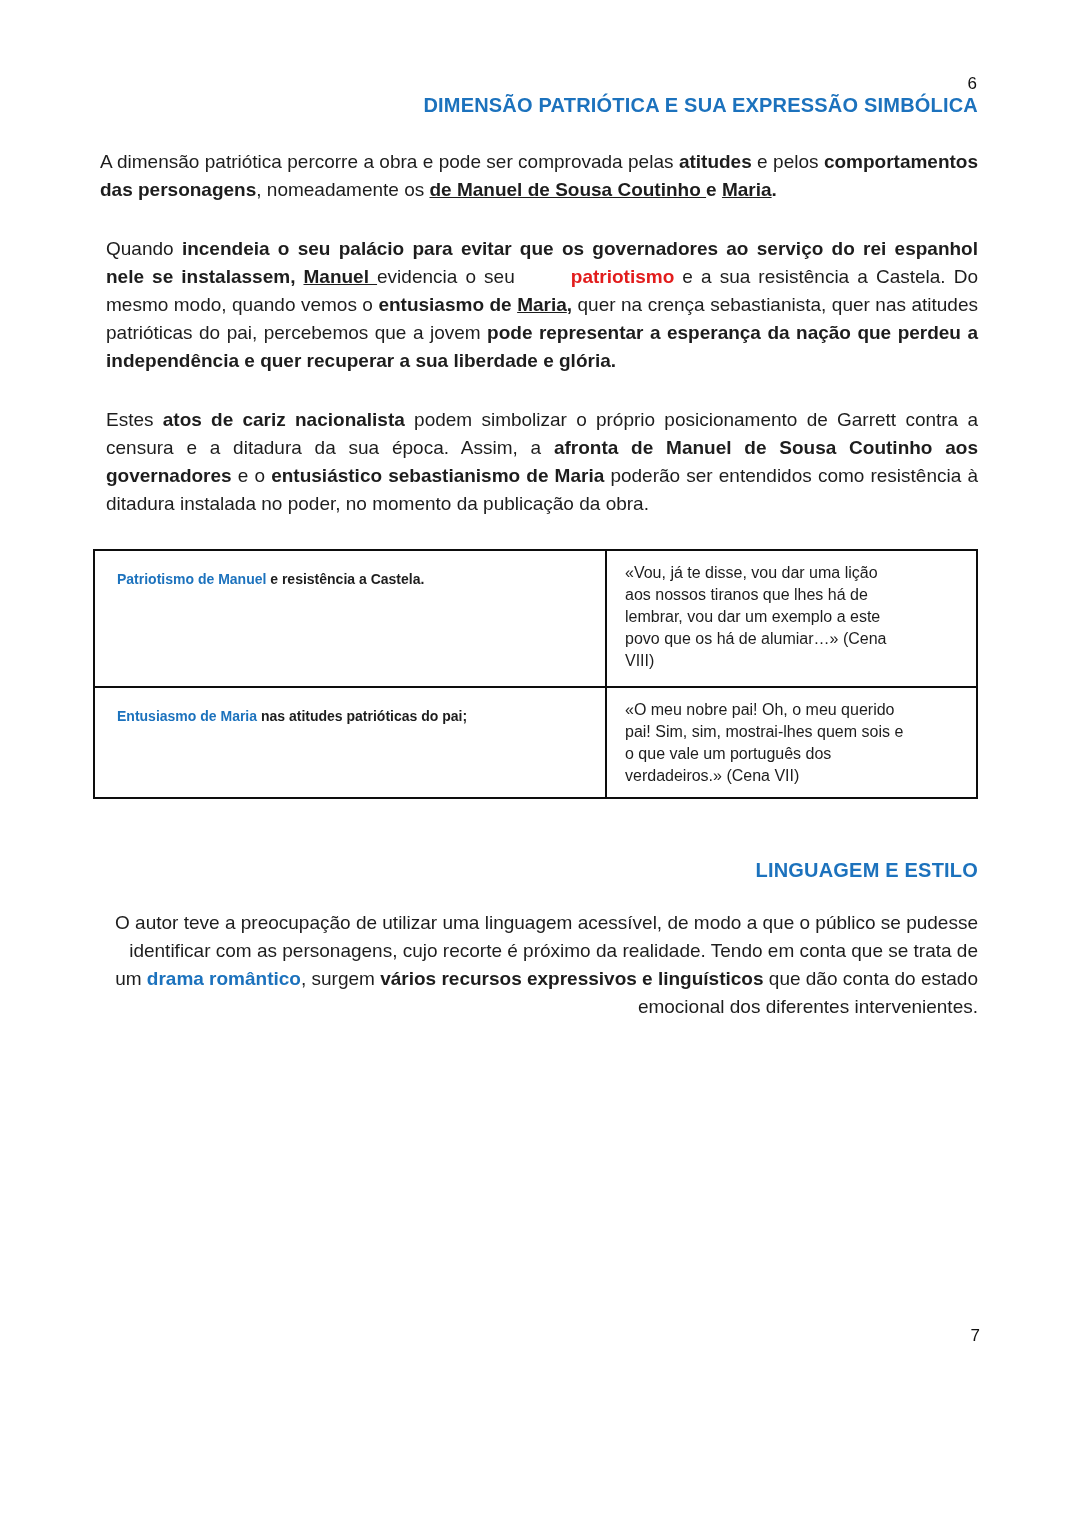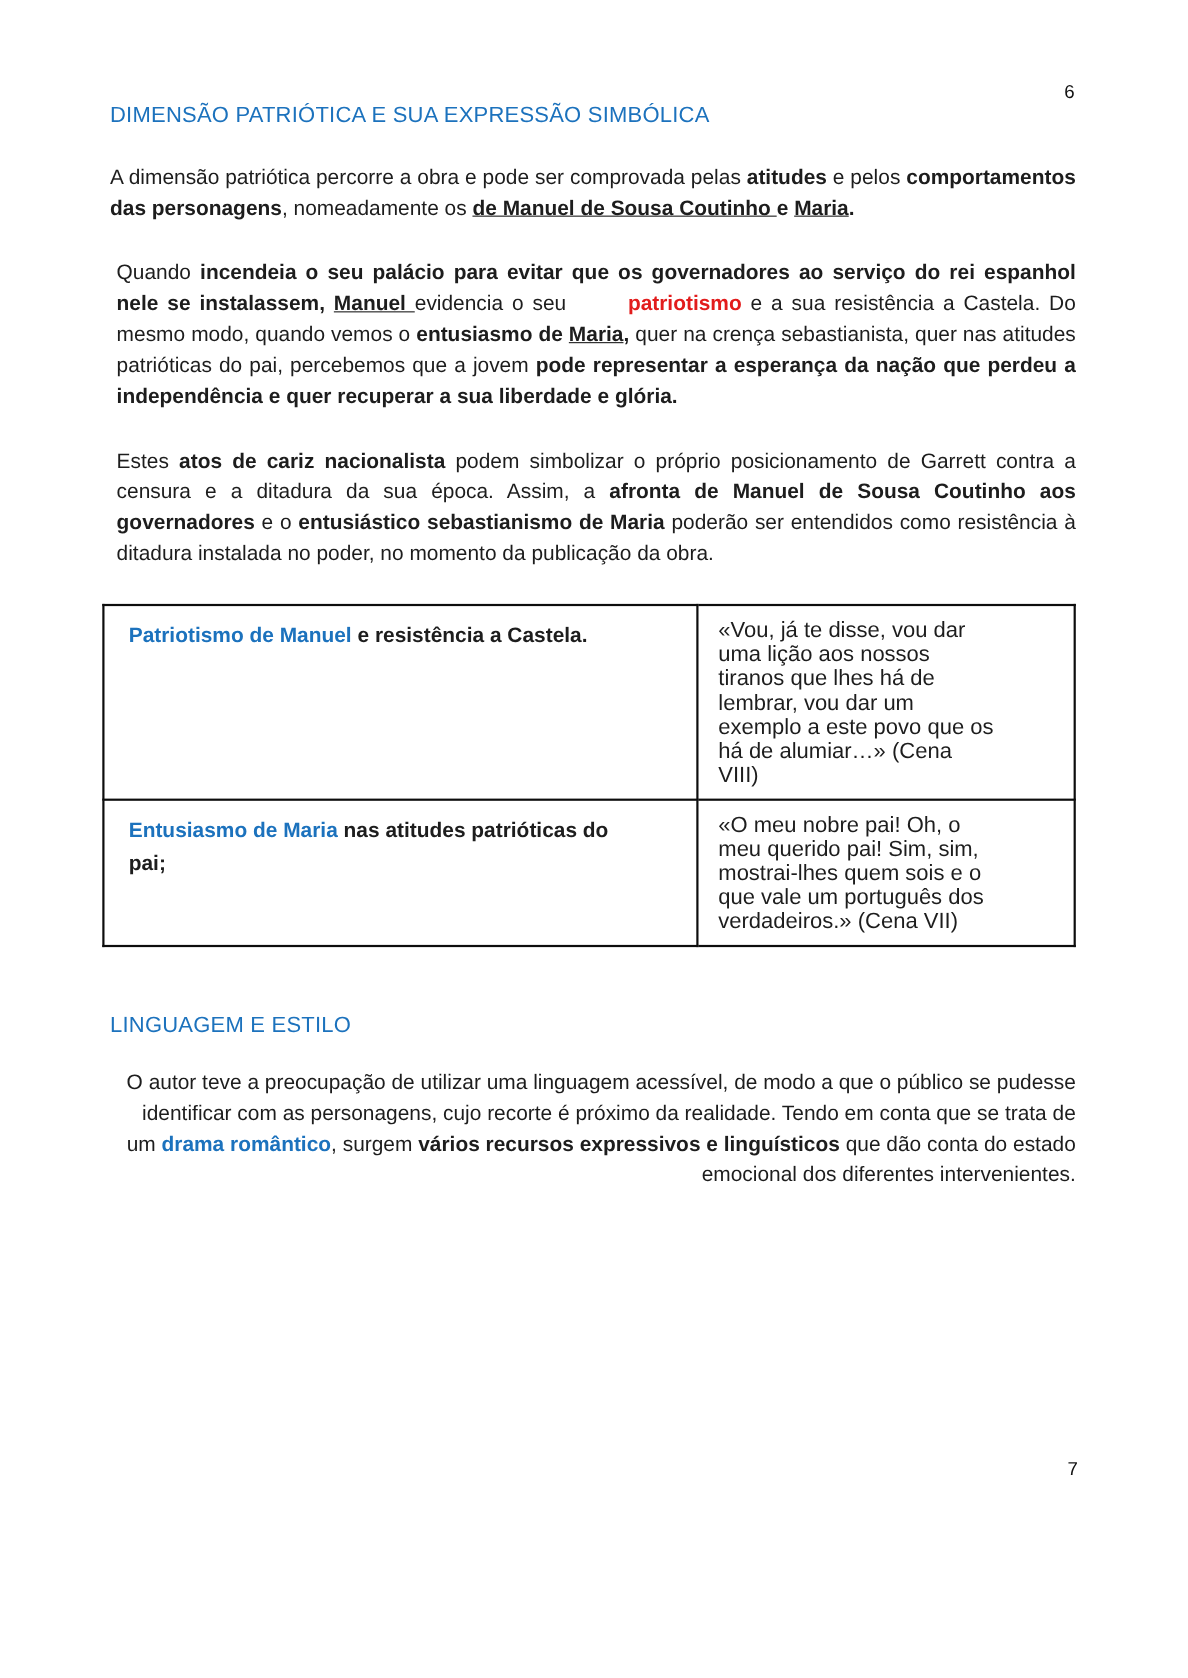--- a/index.html
+++ b/index.html
@@ -22,23 +22,23 @@
     position:absolute;
     font-size:17px;
     color:#111;
   }
   .pagenum.top{top:74px;right:103px;}
   .pagenum.bottom{top:1326px;right:100px;}
   .content{
     padding:92px 102px 0 100px;
   }
   .sec-title{
-    text-align:left;
+    text-align:right;
     color:var(--accent);
-    font-weight:400;
+    font-weight:700;
     font-size:20px;
     line-height:26px;
     margin:0 0 30px 0;
     letter-spacing:0.2px;
   }
   .para{
     font-size:19px;
     line-height:28px;
     text-align:justify;
     margin:0 0 31px 0;
@@ -56,29 +56,29 @@
     border-collapse:collapse;
     table-layout:fixed;
   }
   table.quote-table td{
     border:2px solid var(--border);
     vertical-align:top;
     background:#fff;
   }
   td.cell-label{
     width:444px;
-    padding:13px 72px 10px 22px;
-    font-size:19px;
+    padding:13px 44px 10px 22px;
+    font-size:14px;
     line-height:30px;
     font-weight:700;
     border-radius:21px;
   }
   td.cell-quote{
     padding:11px 72px 10px 18px;
-    font-size:20px;
+    font-size:16px;
     line-height:22px;
   }
   tr.r1 td{height:112px;}
   tr.r2 td{height:86px;}
   tr.r3 td{height:104px;}
   .sec-title.second{
     margin:58px 0 26px 0;
   }
 </style>
 </head>

